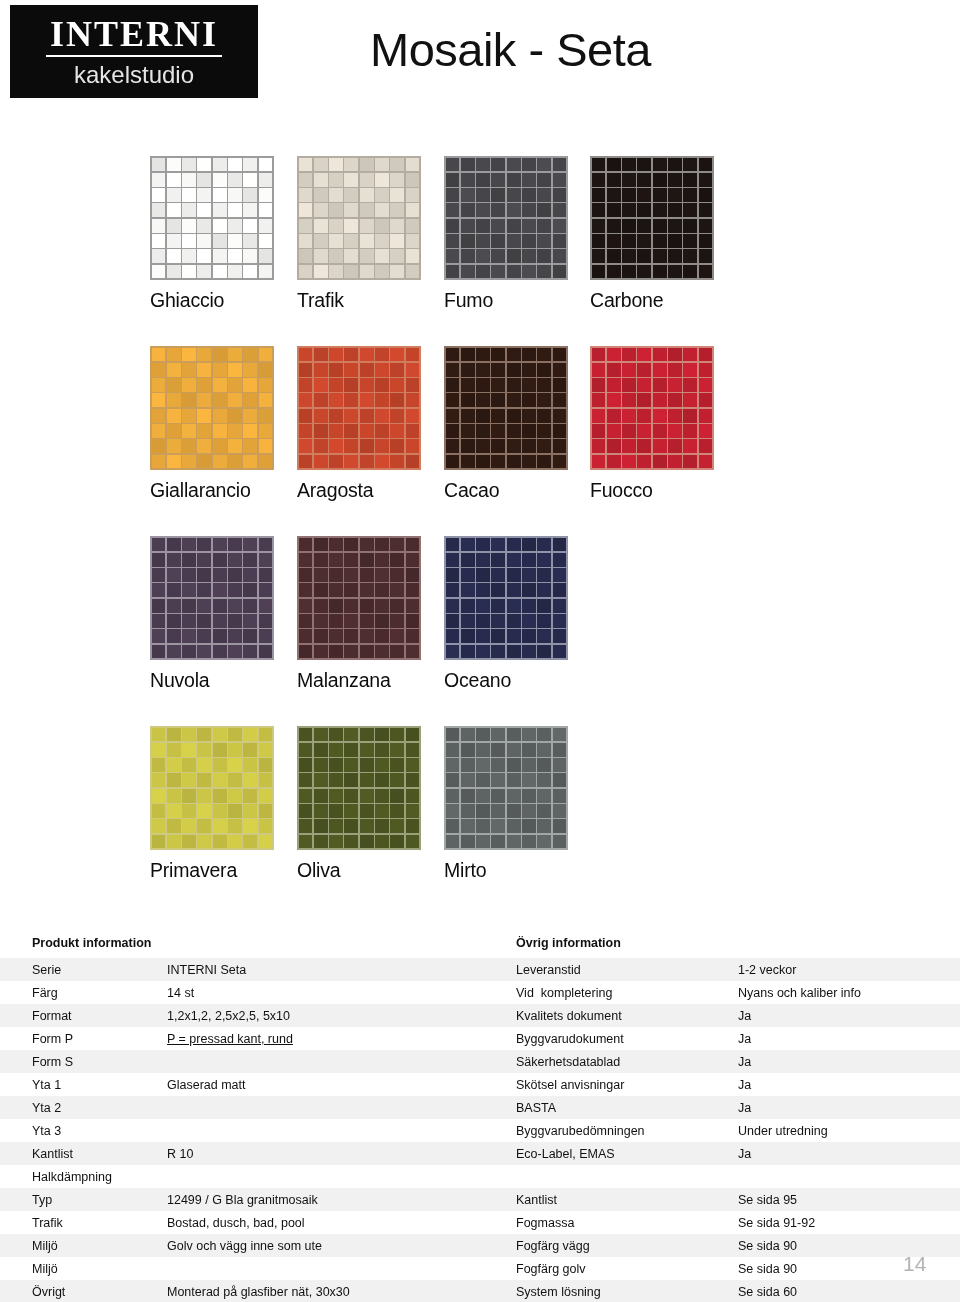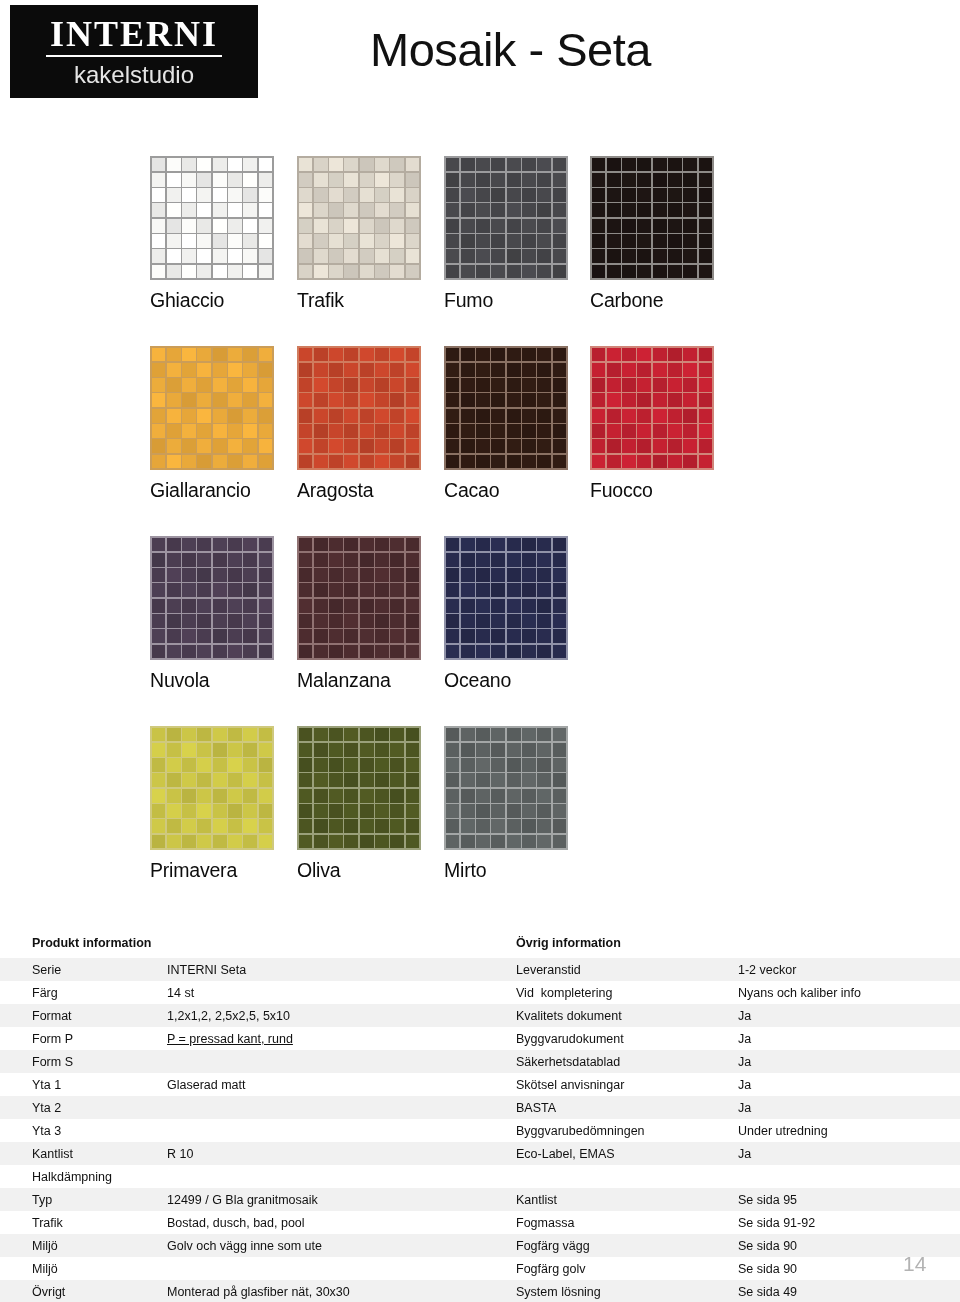--- a/index.html
+++ b/index.html
@@ -1177,18 +1177,18 @@
       <div class="spec-row even">
         <div class="spec-cell c-lbl-l">Miljö</div>
         <div class="spec-cell c-val-l"></div>
         <div class="spec-cell c-lbl-r">Fogfärg golv</div>
         <div class="spec-cell c-val-r">Se sida 90</div>
       </div>
       <div class="spec-row odd">
         <div class="spec-cell c-lbl-l">Övrigt</div>
         <div class="spec-cell c-val-l">Monterad på glasfiber nät, 30x30</div>
         <div class="spec-cell c-lbl-r">System lösning</div>
-        <div class="spec-cell c-val-r">Se sida 49</div>
+        <div class="spec-cell c-val-r">Se sida 60</div>
       </div>
     </div>
 </div>
 
 <div id="page-number">14</div>
 
 </body></html>

